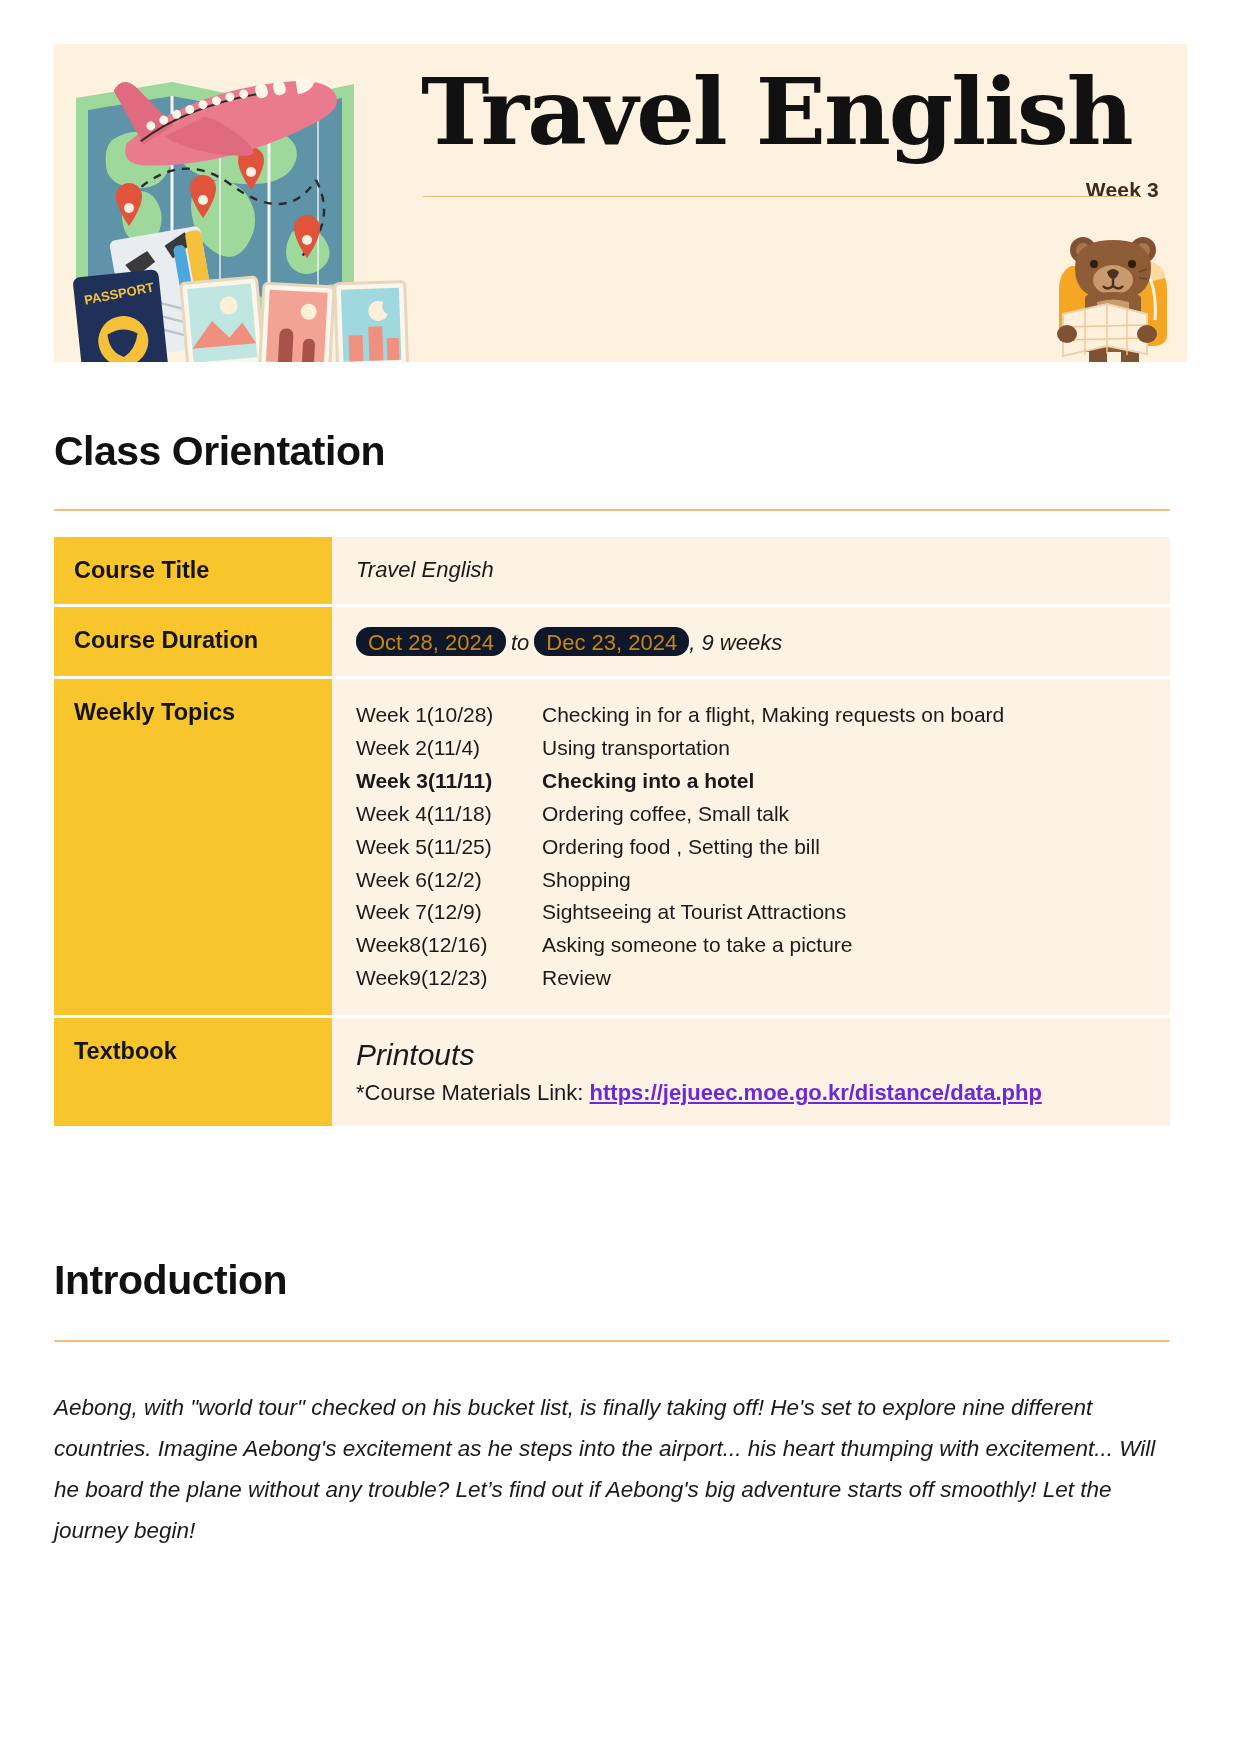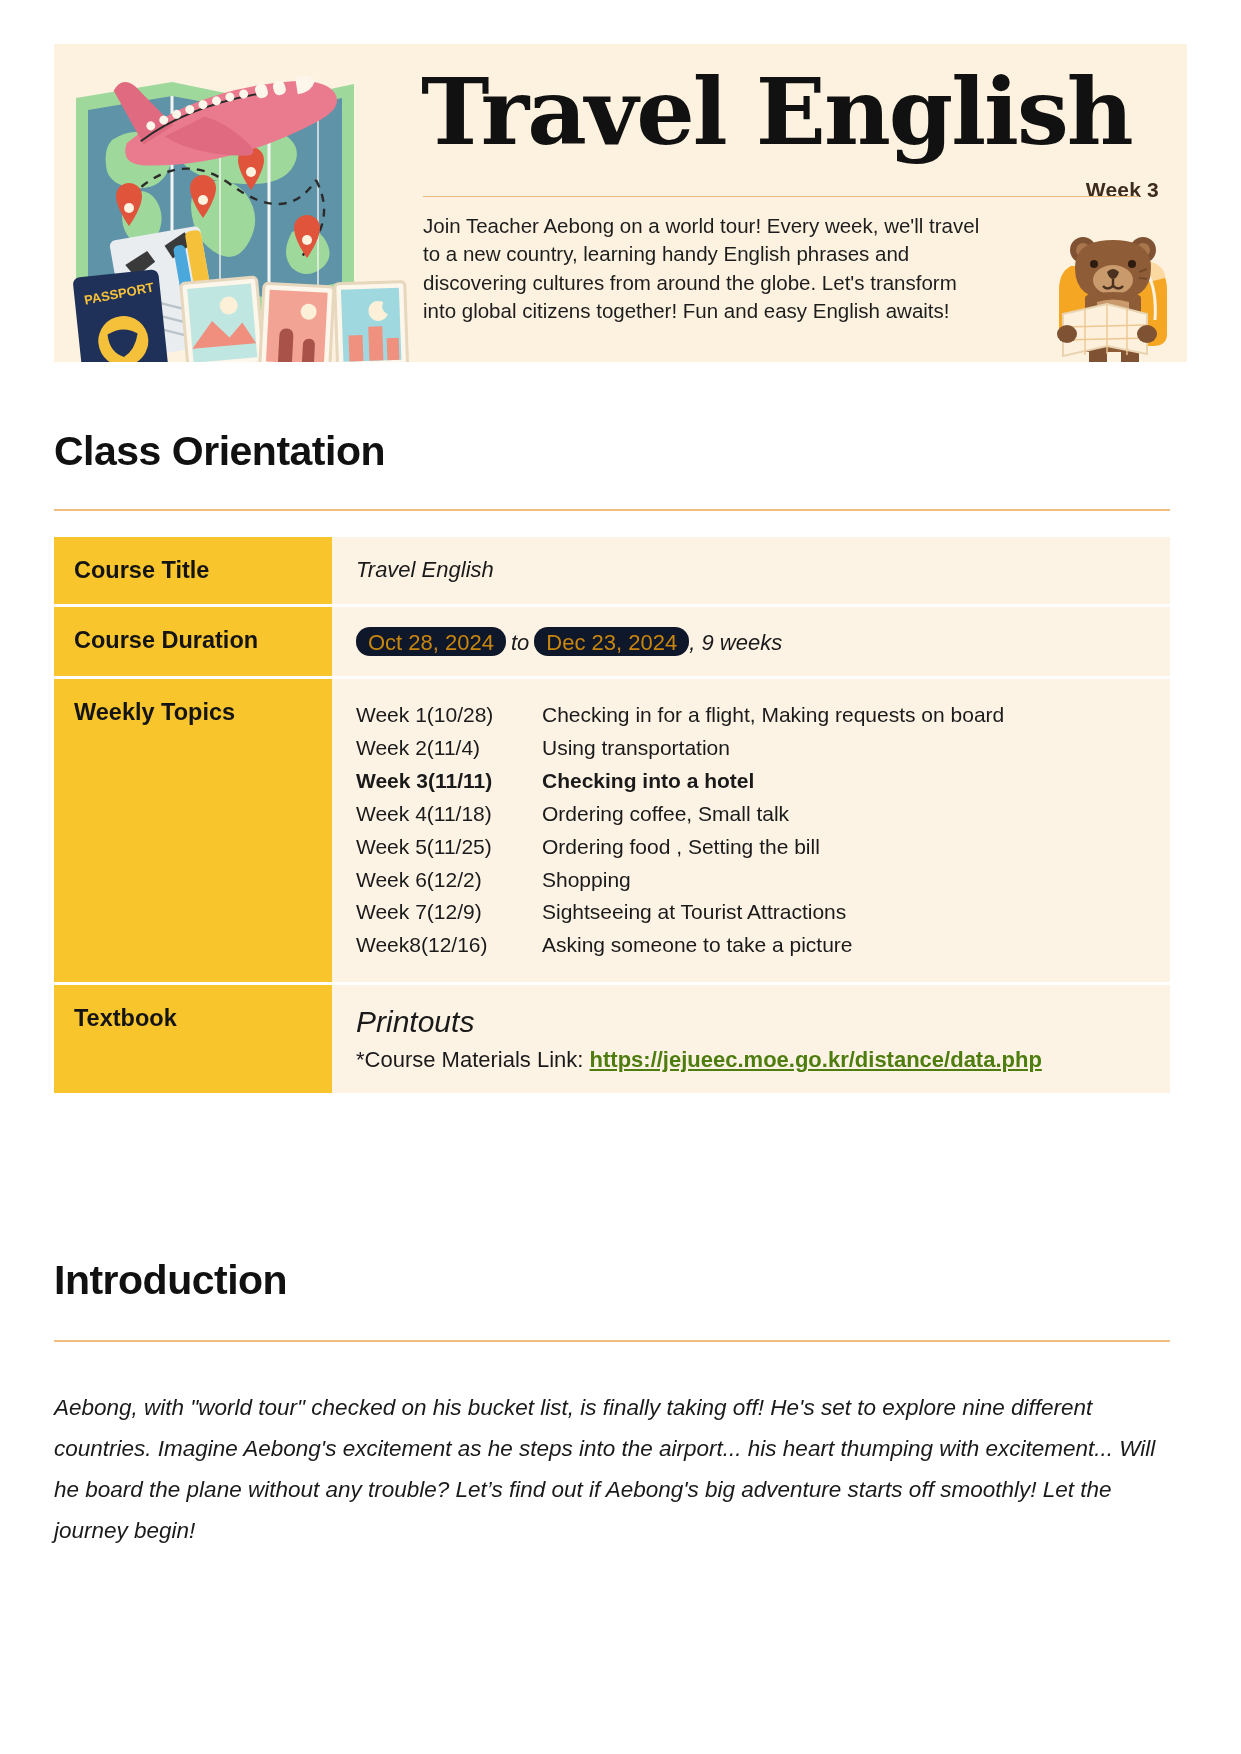--- a/index.html
+++ b/index.html
@@ -166,21 +166,21 @@
     white-space: nowrap;
   }
   .topic-week { width: 176px; padding-right: 10px; }
   .topic-row.current .topic-week,
   .topic-row.current .topic-desc { font-weight: 700; }
 
   
   .tb-line1 { font-style: italic; font-size: 30px; display: block; margin-bottom: 8px; }
   .tb-line2 { font-size: 22px; display: block; }
   .tb-link {
-    color: #4d7c0f;
+    color: #6d28d9;
     font-weight: 700;
     text-decoration: underline;
   }
 
   
   .intro-body {
     position: absolute;
     left: 54px;
     top: 1388px;
     width: 1120px;
@@ -294,21 +294,20 @@
           <rect x="202" y="58" width="12" height="22" fill="#f0907e"></rect>
         </g>
       </g>
     </svg>
   </div>
 
   <div class="banner-title-block">
     <div class="title-text">Travel English</div>
     <div class="week-badge">Week 3</div>
     <div class="title-rule"></div>
-    <div class="banner-desc">Join Teacher Aebong on a world tour! Every week, we'll travel to a new country, learning handy English phrases and discovering cultures from around the globe. Let's transform into global citizens together! Fun and easy English awaits!</div>
 
     <div class="bear-art">
       <svg width="132" height="140" viewBox="0 0 132 140" xmlns="http://www.w3.org/2000/svg">
 
         <path d="M24 44 q-12 6 -12 24 l0 40 q0 12 12 12 l18 0 l0 -76 Z" fill="#f5a623"></path>
         <path d="M104 40 q16 8 16 28 l0 44 q0 12 -14 12 l-20 0 l0 -84 Z" fill="#f5a623"></path>
         <path d="M104 40 q14 4 14 16 l-16 4 Z" fill="#fbd9a0"></path>
         <path d="M100 50 q10 18 8 48" stroke="#fdf2e0" stroke-width="3" fill="none"></path>
 
         <circle cx="36" cy="28" r="13" fill="#7e5232"></circle>
@@ -402,20 +401,24 @@
               <div class="topic-week">Week 6(12/2)</div>
               <div class="topic-desc">Shopping</div>
             </div>
             <div class="topic-row">
               <div class="topic-week">Week 7(12/9)</div>
               <div class="topic-desc">Sightseeing at Tourist Attractions</div>
             </div>
             <div class="topic-row">
               <div class="topic-week">Week8(12/16)</div>
               <div class="topic-desc">Asking someone to take a picture</div>
+            </div>
+            <div class="topic-row">
+              <div class="topic-week">Week9(12/23)</div>
+              <div class="topic-desc">Review</div>
             </div>
           </div>
       </td>
     </tr>
 
     <tr>
       <td class="cell-label">Textbook</td>
       <td class="cell-value">
         <span class="tb-line1">Printouts</span>
         <span class="tb-line2"><span>*Course Materials Link: </span><a class="tb-link" href="#">https://jejueec.moe.go.kr/distance/data.php</a></span>

